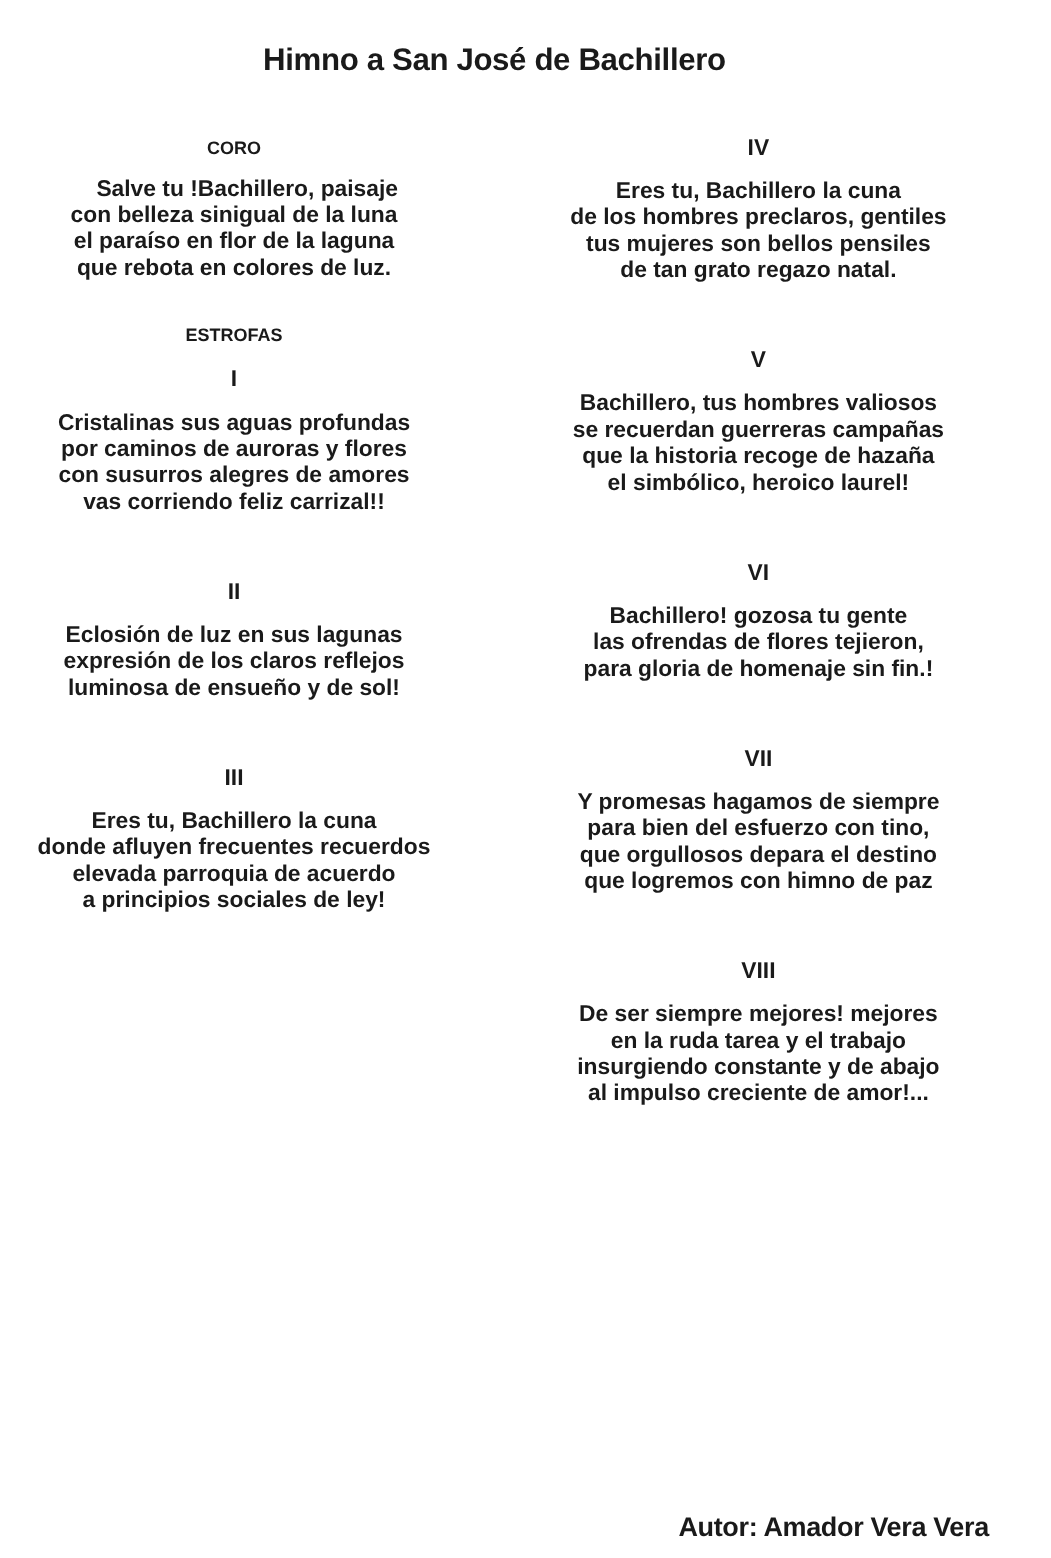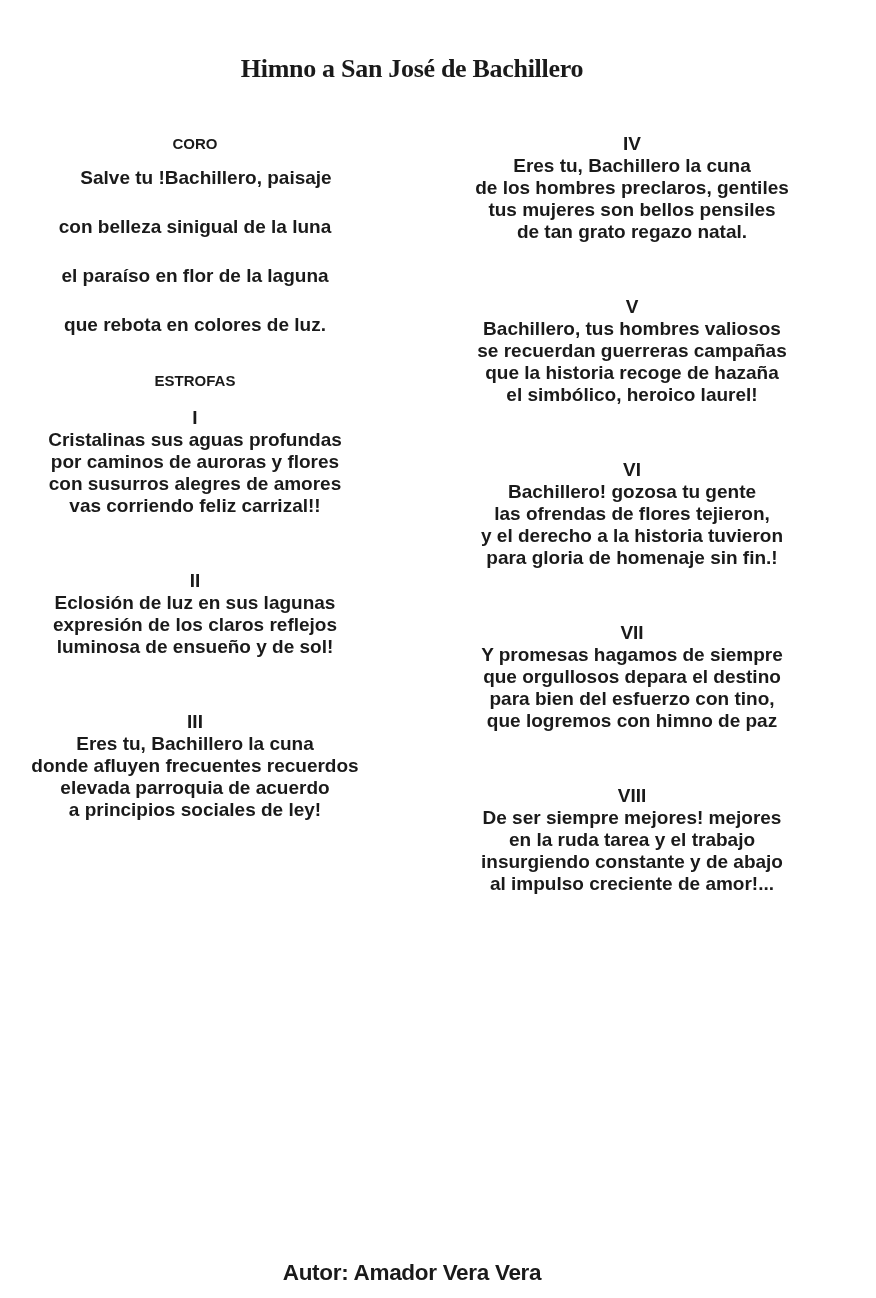--- a/index.html
+++ b/index.html
@@ -15,26 +15,25 @@
     font-family: "Liberation Sans", sans-serif;
     font-weight: bold;
     color: #1a1a1a;
     overflow: hidden;
   }
   .content {
     width: 824px;
   }
   .title {
     margin: 0;
-    padding-top: 54px;
+    padding-top: 34px;
     font-size: 26px;
     line-height: 30px;
     text-align: center;
     letter-spacing: -0.3px;
-    font-family: Liberation Serif, serif;
   }
   .columns {
     display: flex;
     margin-top: 49px;
   }
   .col-left {
     width: 390px;
     text-align: center;
   }
   .col-right {
@@ -44,21 +43,20 @@
   }
   p {
     margin: 0;
     font-size: 19px;
     line-height: 22px;
   }
   .section-heading {
     font-size: 15px;
   }
   .coro-line {
-    margin-top: 27px;
   }
   .coro-line.first {
     margin-top: 12px;
     margin-left: 22px;
   }
   .estrofas-heading {
     margin-top: 34px;
   }
   .verse-number {
     margin-top: 15px;
@@ -67,27 +65,28 @@
   .col-right .verse + .verse .verse-number {
     margin-top: 53px;
   }
   .col-right .verse:first-child .verse-number {
     margin-top: 0;
   }
   .verse-line {
     margin-top: 0;
   }
   .verse-line.first {
+    margin-top: 14px;
   }
   .footer {
     position: absolute;
     left: 0;
     bottom: 12px;
     width: 824px;
-    text-align: center;
+    text-align: right;
     font-size: 22.5px;
     line-height: 26px;
     letter-spacing: -0.3px;
     margin-top: 40px;
   }
 </style>
 </head>
 <body>
 
 <div class="page">
@@ -144,29 +143,28 @@
           <p class="verse-line first">Bachillero, tus hombres valiosos</p>
           <p class="verse-line">se recuerdan guerreras campañas</p>
           <p class="verse-line">que la historia recoge de hazaña</p>
           <p class="verse-line">el simbólico, heroico laurel!</p>
         </div>
 
         <div class="verse">
           <p class="verse-number">VI</p>
           <p class="verse-line first">Bachillero! gozosa tu gente</p>
           <p class="verse-line">las ofrendas de flores tejieron,</p>
-          <p class="verse-line">y el derecho a la historia tuvieron</p>
           <p class="verse-line">para gloria de homenaje sin fin.!</p>
         </div>
 
         <div class="verse">
           <p class="verse-number">VII</p>
           <p class="verse-line first">Y promesas hagamos de siempre</p>
+          <p class="verse-line">para bien del esfuerzo con tino,</p>
           <p class="verse-line">que orgullosos depara el destino</p>
-          <p class="verse-line">para bien del esfuerzo con tino,</p>
           <p class="verse-line">que logremos con himno de paz</p>
         </div>
 
         <div class="verse">
           <p class="verse-number">VIII</p>
           <p class="verse-line first">De ser siempre mejores! mejores</p>
           <p class="verse-line">en la ruda tarea y el trabajo</p>
           <p class="verse-line">insurgiendo constante y de abajo</p>
           <p class="verse-line">al impulso creciente de amor!...</p>
         </div>

